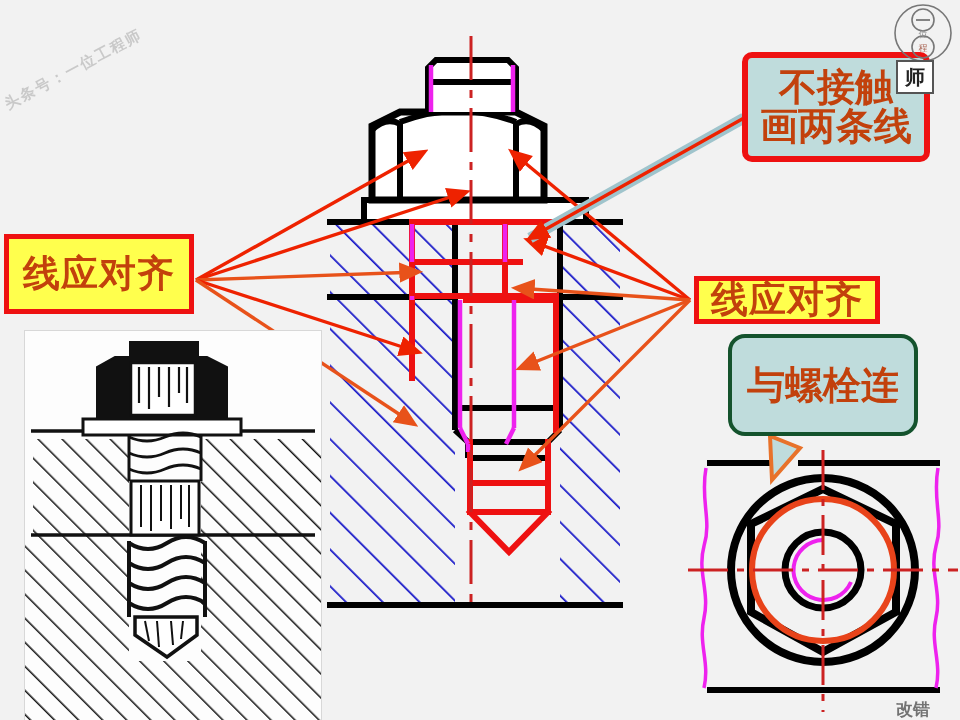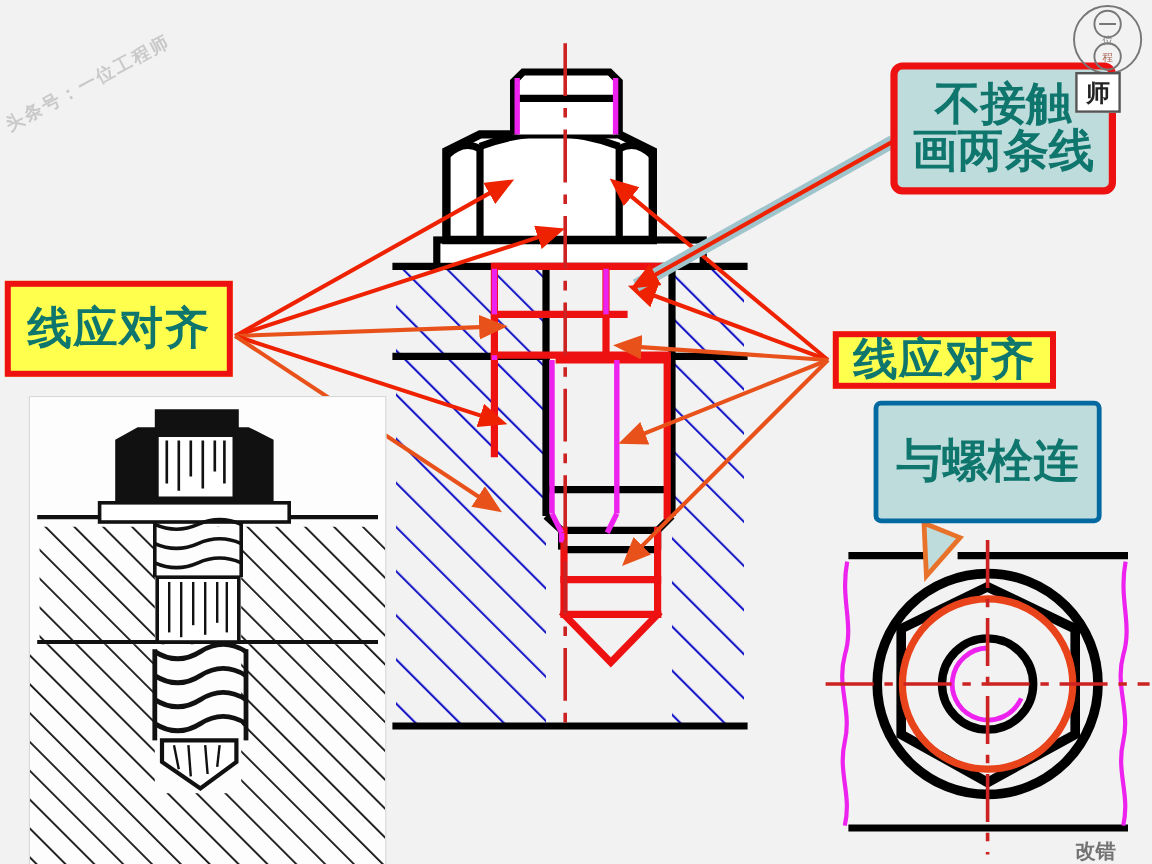--- a/index.html
+++ b/index.html
@@ -19,43 +19,43 @@
   }
   
   .callout {
     position: absolute;
     box-sizing: border-box;
     display: flex;
     flex-direction: column;
     align-items: center;
     justify-content: center;
     line-height: 1.02;
-    color: #0f766e;
+    color: #c2410c;
     white-space: nowrap;
   }
   .callout .ln { display: block; }
 
   .cal-yellow {
     background: #ffff4d;
     border: 5px solid #ee1111;
     font-size: 37px;
     font-weight: 700;
     letter-spacing: 1px;
   }
   .cal-blue-rect {
     background: #bfdcdc;
     border: 6px solid #ee1111;
     border-radius: 10px;
     font-size: 38px;
     font-weight: 700;
   }
   .cal-blue-bubble {
     background: #bfdcdc;
-    border: 4px solid #0369a1;
-    border-radius: 6px;
+    border: 4px solid #14532d;
+    border-radius: 17px;
     font-size: 38px;
     font-weight: 700;
   }
 
   #callout-no-contact { left: 742px; top: 52px;  width: 188px; height: 110px; }
   #callout-align-left { left: 4px;   top: 234px; width: 190px; height: 80px;  }
   #callout-align-right{ left: 694px; top: 276px; width: 186px; height: 48px;  }
   #callout-same-as-bolt { left: 728px; top: 334px; width: 190px; height: 102px; }
 
   

